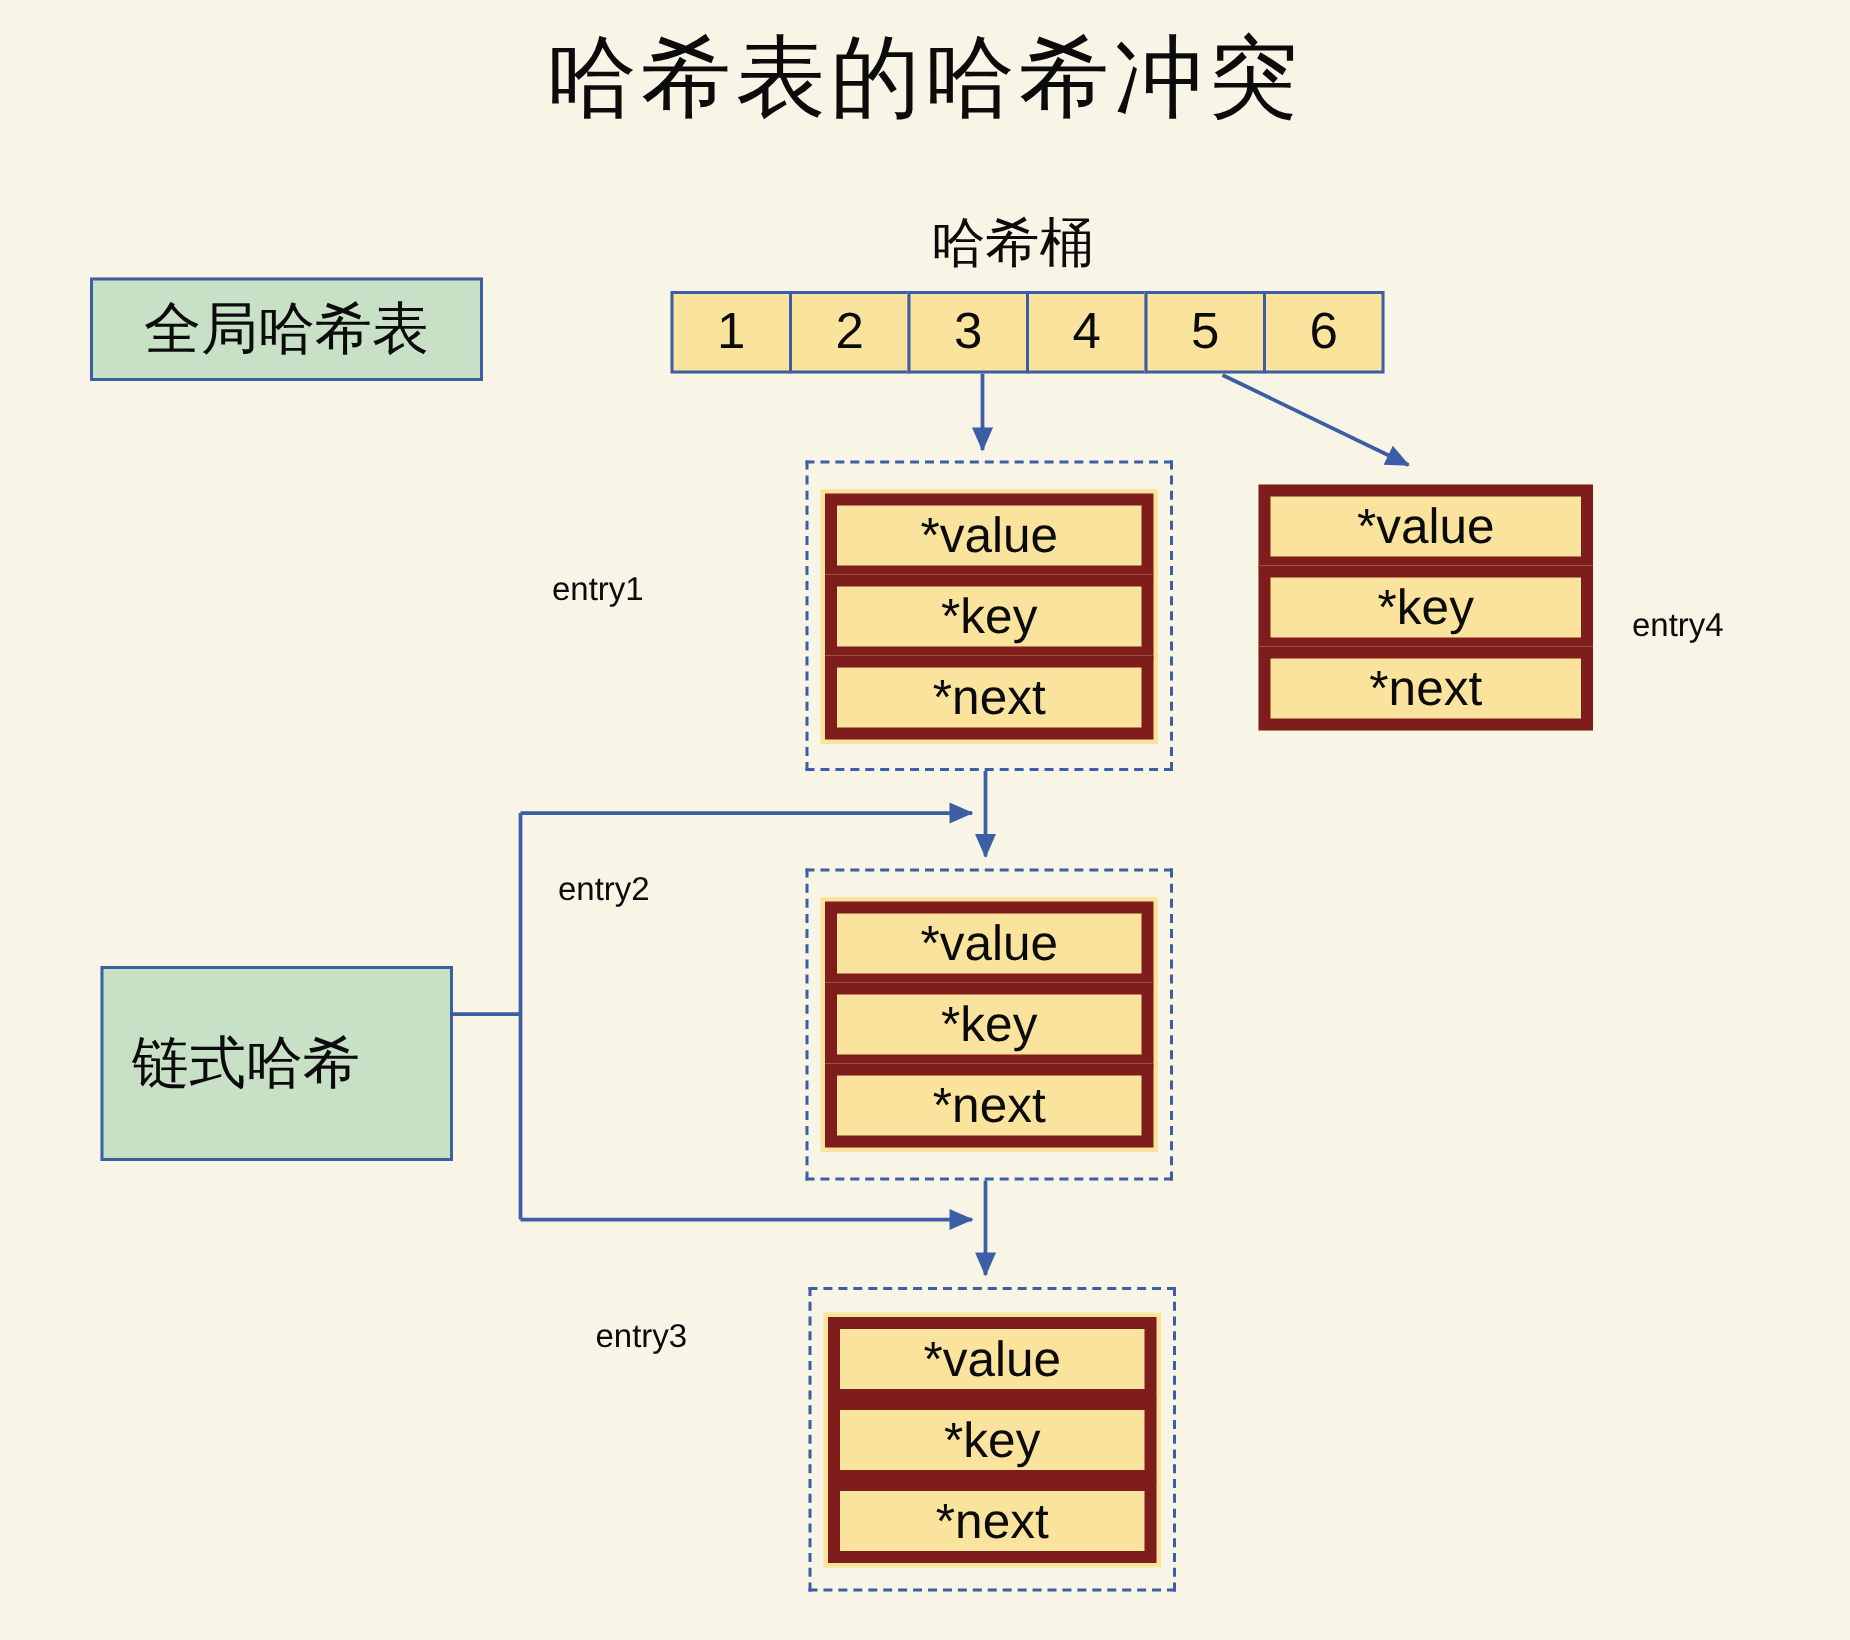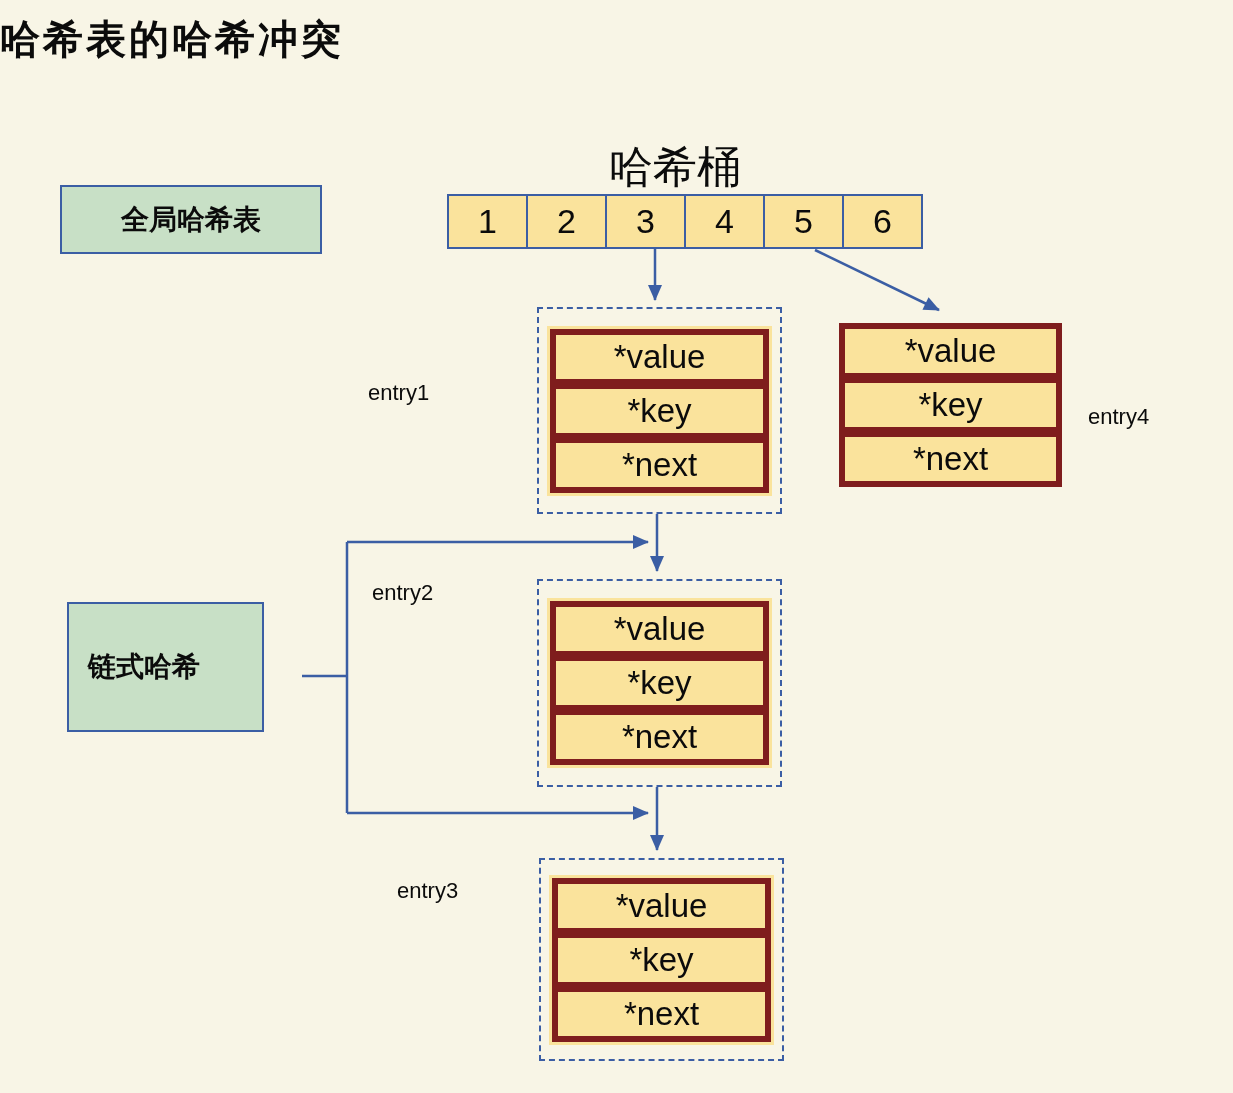--- a/index.html
+++ b/index.html
@@ -22,31 +22,32 @@
     width: 1233px; height: 1093px;
     pointer-events: none;
     z-index: 1;
   }
   .abs { position: absolute; z-index: 2; }
 
   .title {
     left: 0; right: 0;
     top: 12px;
     margin: 0;
-    font-size: 40px;
-    font-weight: 700;
+    text-align: center;
+    font-size: 60px;
+    font-weight: 400;
     letter-spacing: 3px;
   }
 
   .bucket-label {
     left: 540px;
     top: 138px;
     width: 270px;
     text-align: center;
-    font-size: 44px;
+    font-size: 36px;
     font-weight: 400;
   }
 
   .bucket {
     left: 447px;
     top: 194px;
     display: flex;
   }
   .bcell {
     width: 81px;
@@ -62,34 +63,33 @@
   }
   .bcell:first-child { margin-left: 0; }
 
   .green-box {
     box-sizing: border-box;
     background: #c8e0c6;
     border: 2px solid #3b5ea4;
     display: flex;
     flex-direction: column;
     justify-content: center;
-    font-size: 28px;
-    font-weight: bold;
+    font-size: 38px;
   }
   .box-a {
     left: 60px;
     top: 185px;
     width: 262px;
     height: 69px;
     align-items: center;
   }
   .box-b {
     left: 67px;
-    top: 602px;
-    width: 197px;
+    top: 644px;
+    width: 235px;
     height: 130px;
     align-items: flex-start;
     padding-left: 19px;
     line-height: 1.55;
   }
 
   .entry {
     box-sizing: border-box;
     display: flex;
     align-items: center;
@@ -101,21 +101,21 @@
   .stack {
     background: #fae39c;
     padding: 3px;
   }
   .entry.plain .stack {
     padding: 0;
     background: transparent;
   }
   .cell {
     box-sizing: border-box;
-    border: 6px solid #7f1d1d;
+    border: 8px solid #7f1d1d;
     background: #fae39c;
     height: 56px;
     margin-top: -2px;
     display: flex;
     align-items: center;
     justify-content: center;
     font-size: 33px;
   }
   .cell:first-child { margin-top: 0; }
   .entry.dashed .cell { width: 219px; }

